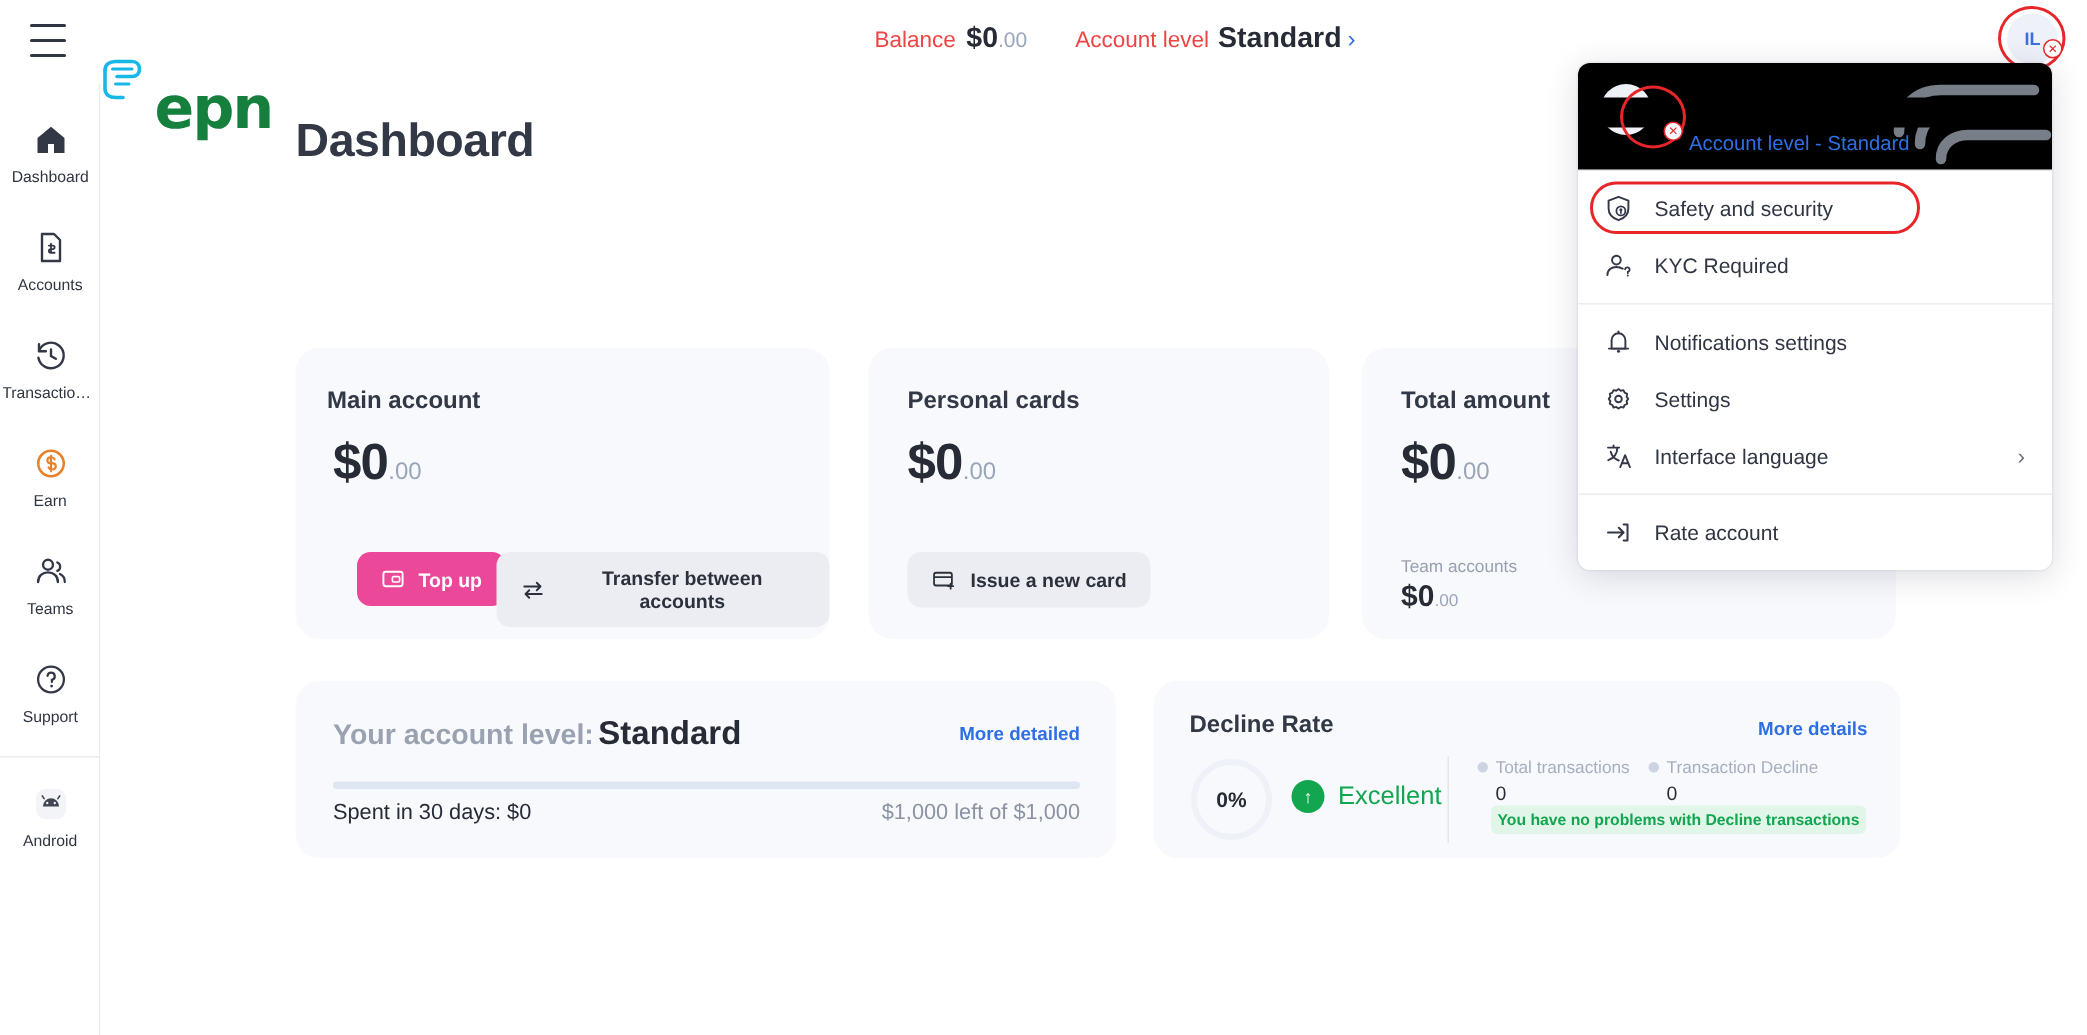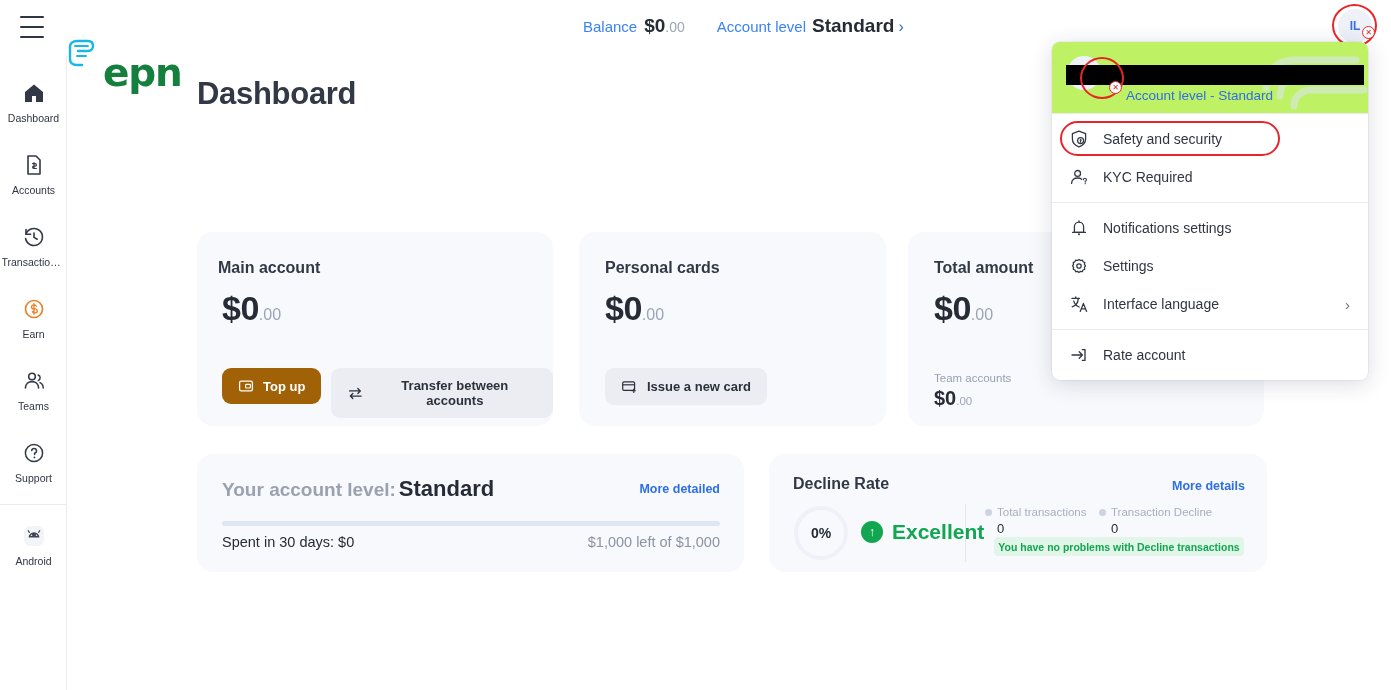--- a/index.html
+++ b/index.html
@@ -31,21 +31,21 @@
   #brand .logo-word {
     font-size: 39px; font-weight: 700; letter-spacing: -1.2px;
     color: #15803d; font-family: "DejaVu Sans", sans-serif; margin-top: 40px;
   }
 
   #balance-group {
     position: absolute; left: 583px; top: 15px;
     display: flex; align-items: baseline; gap: 32px;
     font-size: 15px;
   }
-  .bal-label { color: #3b82f6; font-size: 15px; }
+  .bal-label { color: #ef4444; font-size: 15px; }
   .bal-amount { font-size: 19px; font-weight: 700; color: #262b36; margin-left: 7px; }
   .bal-cents { font-size: 14px; font-weight: 400; color: #9aa5b8; }
   .acct-level-val { font-size: 19px; font-weight: 700; color: #262b36; margin-left: 6px; }
   .chev-blue { color: #2f6fe4; font-size: 16px; margin-left: 4px; font-weight: 400; }
 
   #avatar-btn {
     position: absolute; right: 19px; top: 9px; width: 34px; height: 34px;
     border-radius: 50%; background: #eef1f8;
     display: flex; align-items: center; justify-content: center;
     font-size: 12px; font-weight: 700; color: #3d6fe0;
@@ -94,21 +94,21 @@
   .card-title { font-size: 16px; font-weight: 700; color: #333846; }
   .amount-big { font-size: 34px; font-weight: 700; color: #262b36; letter-spacing: -0.5px; }
   .amount-cents { font-size: 16px; font-weight: 400; color: #9aa5b8; }
 
   .pill {
     display: inline-flex; align-items: center; gap: 9px;
     border-radius: 9px; font-size: 13px; font-weight: 700;
     padding: 10px 16px; cursor: pointer; border: none;
     font-family: "Liberation Sans", sans-serif;
   }
-  .pill-dark { background: #a16207; color: #ffffff; }
+  .pill-dark { background: #ec4899; color: #ffffff; margin-left: 16px; }
   .pill-grey { background: #ebedf2; color: #2b303b; }
 
   
   #lvl-card { left: 130px; top: 398px; width: 547px; height: 118px; }
   .lvl-line1 { position: absolute; left: 25px; top: 22px; font-size: 19px; font-weight: 700; color: #9aa1b0; }
   .lvl-line1 b { color: #262b36; font-size: 22px; font-weight: 700; margin-left: 3px; }
   .more-link { font-size: 12.5px; color: #2f6fe4; font-weight: 700; cursor: pointer; }
   .lvl-bar { position: absolute; left: 25px; top: 67px; width: 498px; height: 5px; background: #dfe6f3; border-radius: 3px; }
   .lvl-spent { position: absolute; left: 25px; top: 80px; font-size: 14.5px; color: #262b36; }
   .lvl-left { position: absolute; right: 24px; top: 80px; font-size: 14.5px; color: #8b92a2; }
@@ -120,41 +120,41 @@
     position: absolute; left: 25px; top: 52px; width: 54px; height: 54px;
     border-radius: 50%; border: 4px solid #eef1f7;
     display: flex; align-items: center; justify-content: center;
     font-size: 14px; font-weight: 700; color: #262b36;
   }
   .excellent-wrap { position: absolute; left: 92px; top: 66px; display: flex; align-items: center; gap: 9px; }
   .arrow-circle {
     width: 22px; height: 22px; border-radius: 50%; background: #12a650;
     display: flex; align-items: center; justify-content: center; color: #fff; font-size: 12px;
   }
-  .excellent-txt { font-size: 21px; font-weight: 700; color: #12a650; }
+  .excellent-txt { font-size: 17px; font-weight: 400; color: #12a650; }
   .vline { position: absolute; left: 196px; top: 50px; width: 1px; height: 58px; background: #e3e6ec; }
   .stat { position: absolute; font-size: 11.5px; }
   .stat .dot { display:inline-block; width:7px;height:7px;border-radius:50%;background:#ccd4e3;margin-right:5px;vertical-align: middle;}
   .stat .sl { color: #a7afbf; }
   .stat .sv { display: block; font-size: 13px; color: #262b36; font-weight: 400; margin-top: 3px; margin-left: 12px; }
   .dec-banner {
     position: absolute; left: 225px; top: 83px; width: 250px; height: 19px;
     background: #e1f5e8; border-radius: 4px;
     display: flex; align-items: center; justify-content: center;
     font-size: 10.5px; font-weight: 700; color: #12a650;
   }
 
   
   #dropdown {
     position: absolute; right: 23px; top: 42px; width: 316px;
     background: #ffffff; border-radius: 8px;
     box-shadow: 0 4px 22px rgba(30,40,70,0.16), 0 0 0 1px rgba(30,40,70,0.05);
     z-index: 50; overflow: hidden;
   }
-  #dd-head { position: relative; background: #bef264; padding: 13px 14px 14px 14px; height: 71px; overflow: hidden;}
+  #dd-head { position: relative; background: #000000; padding: 13px 14px 14px 14px; height: 71px; overflow: hidden;}
   #dd-watermark {
     position: absolute; right: -12px; top: 6px; width: 120px; height: 80px;
     opacity: .55; pointer-events: none;
   }
   #dd-avatar {
     position: absolute; left: 15px; top: 14px; width: 34px; height: 34px; border-radius: 50%;
     background: #eef1f8; display: flex; align-items: center; justify-content: center;
     font-size: 12px; font-weight: 700; color: #3d6fe0;
   }
   #dd-name-redact {

